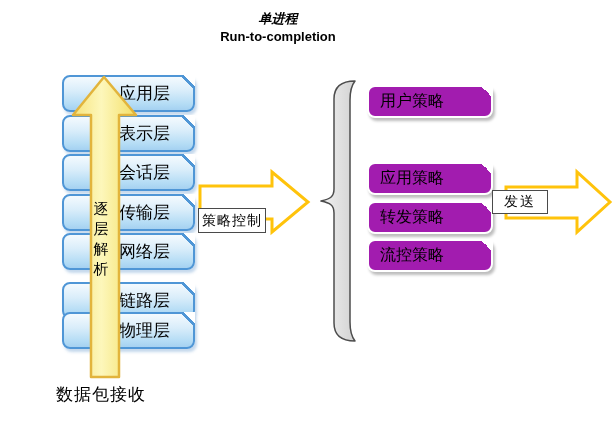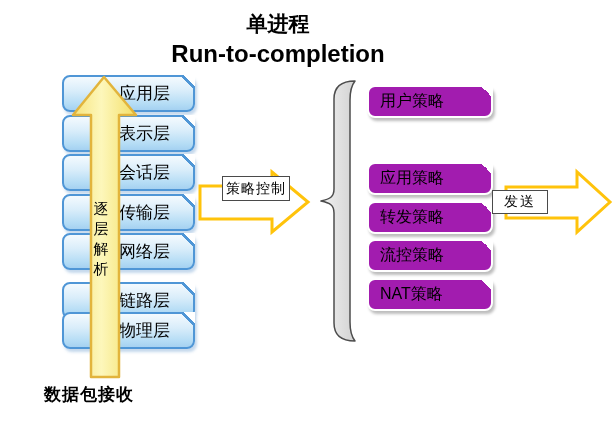--- a/index.html
+++ b/index.html
@@ -2,51 +2,51 @@
 <html><head>
 <meta charset="utf-8">
 <style>
   html,body{margin:0;padding:0;background:#fff;}
   .canvas{
     position:relative;width:616px;height:424px;background:#ffffff;
     font-family:"Liberation Sans","DejaVu Sans",sans-serif;color:#000;overflow:hidden;
   }
   
   .title{position:absolute;left:128px;top:10px;width:300px;text-align:center;font-weight:700;line-height:1.35;}
-  .title-zh{font-size:21px;}
-  .title-en{font-size:24px;text-align:center;}
+  .title-zh{font-size:13px;font-style:italic;}
+  .title-en{font-size:13px;text-align:center;}
 
   
   .layer-box{
     position:absolute;left:62px;width:133px;height:37px;box-sizing:border-box;
     border:2px solid #4f96d6;border-radius:8px;
     background:linear-gradient(to bottom,#f4fafe 0%,#d9edfa 42%,#b4dcf5 82%,#a5d1f1 100%);
     box-shadow:2px 3px 3px rgba(125,168,212,.45);
     display:flex;align-items:center;justify-content:flex-end;padding-right:23px;
     font-size:17px;z-index:2;
   }
   .layer-box::after{ 
     content:"";position:absolute;top:-2px;right:-2px;width:14px;height:14px;
     background:linear-gradient(to bottom left,#fff 0 42%,#4f96d6 42% 56%,rgba(0,0,0,0) 56%);
   }
 
   
   .up-arrow{position:absolute;left:56px;top:70px;z-index:4;}
   .v-label{position:absolute;left:92px;top:199px;width:18px;font-size:15px;line-height:20px;text-align:center;z-index:5;}
   .vchar{display:block;}
-  .bottom-label{position:absolute;left:44px;top:383px;font-size:17px;font-weight:700;letter-spacing:1px;}
+  .bottom-label{position:absolute;left:56px;top:383px;font-size:17px;font-weight:400;letter-spacing:1px;}
 
   
   .arrow-policy{position:absolute;left:196px;top:168px;z-index:4;}
   .arrow-send{position:absolute;left:502px;top:168px;z-index:4;}
   .arrow-label{
     position:absolute;background:#fff;border:1px solid #4a4a4a;z-index:6;
     display:flex;align-items:center;justify-content:center;font-size:14px;
   }
-  .label-policy{left:198px;top:176px;width:66px;height:23px;letter-spacing:1px;margin-left:24px;}
+  .label-policy{left:198px;top:208px;width:66px;height:23px;letter-spacing:1px;}
   .label-send{left:492px;top:190px;width:54px;height:22px;letter-spacing:2px;}
 
   
   .brace{position:absolute;left:314px;top:78px;z-index:3;}
 
   
   .policy-box{
     position:absolute;left:367px;width:126px;height:33px;box-sizing:border-box;
     background:#a21caf;border:2px solid #ffffff;border-radius:8px;
     box-shadow:2px 3px 3px #bdbdbd;
@@ -127,22 +127,19 @@
     </div>
   <div class="policy-box" style="top:162px">
       <span>应用策略</span>
     </div>
   <div class="policy-box" style="top:201px">
       <span>转发策略</span>
     </div>
   <div class="policy-box" style="top:239px">
       <span>流控策略</span>
     </div>
-  <div class="policy-box" style="top:278px">
-      <span>NAT策略</span>
-    </div>
 
   <svg class="arrow-send" width="114" height="68" viewBox="0 0 114 68">
     <polygon points="4,19 75,19 75,4 108,34 75,64 75,50 4,50" fill="#ffffff" stroke="#ffc30b" stroke-width="3" stroke-linejoin="miter"></polygon>
   </svg>
   <div class="arrow-label label-send">发送</div>
 
 </div>
 
 </body></html>

